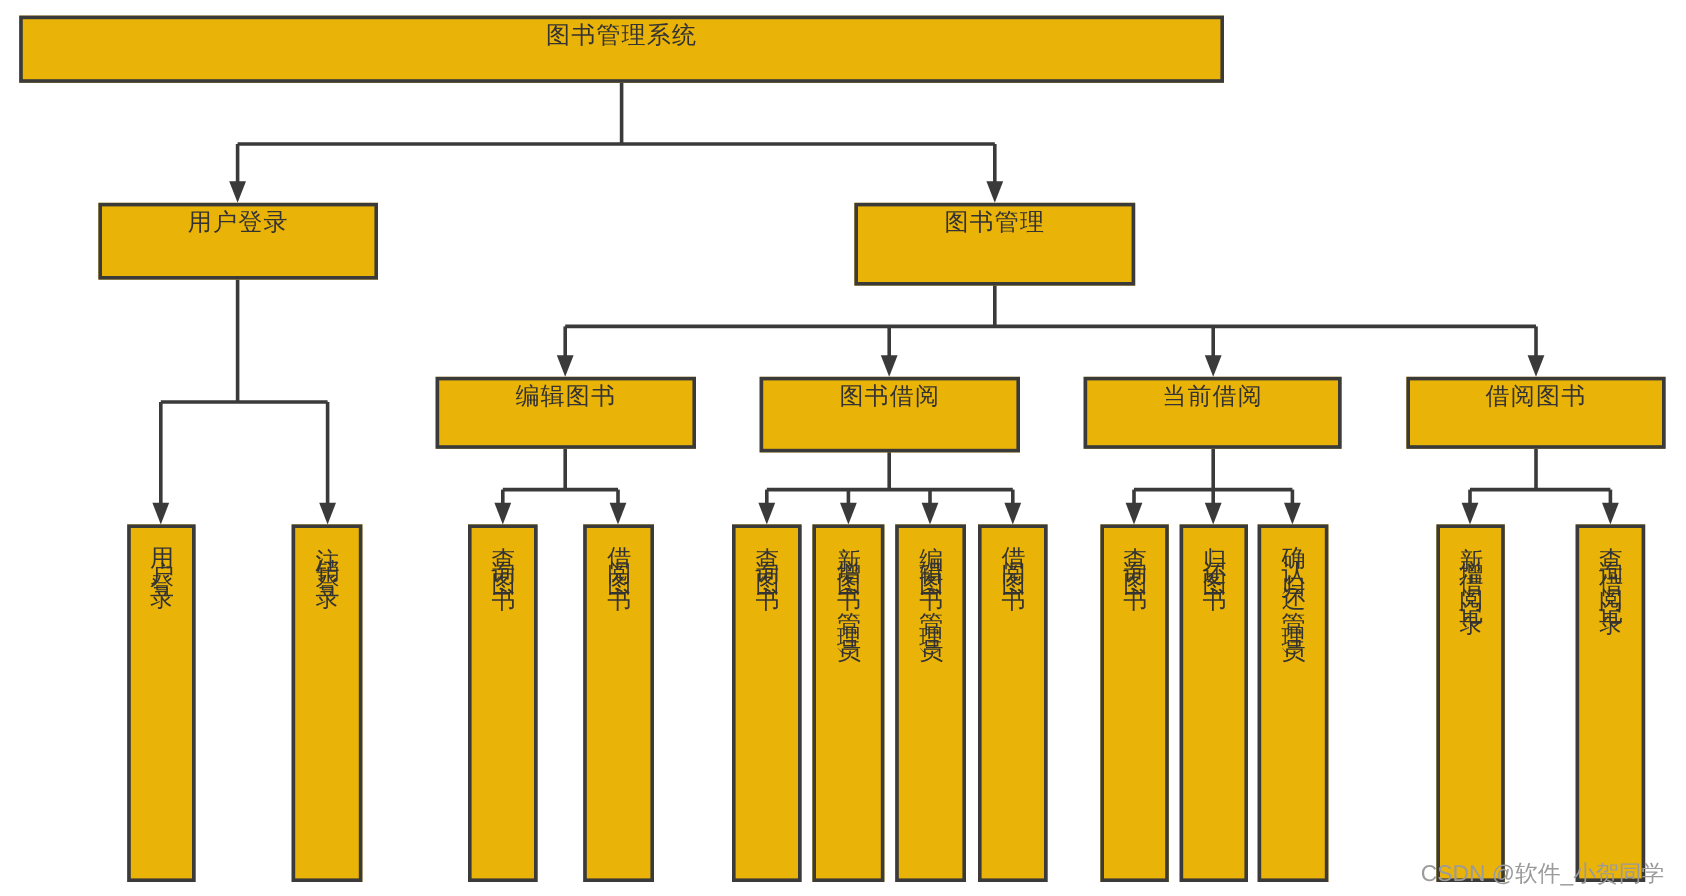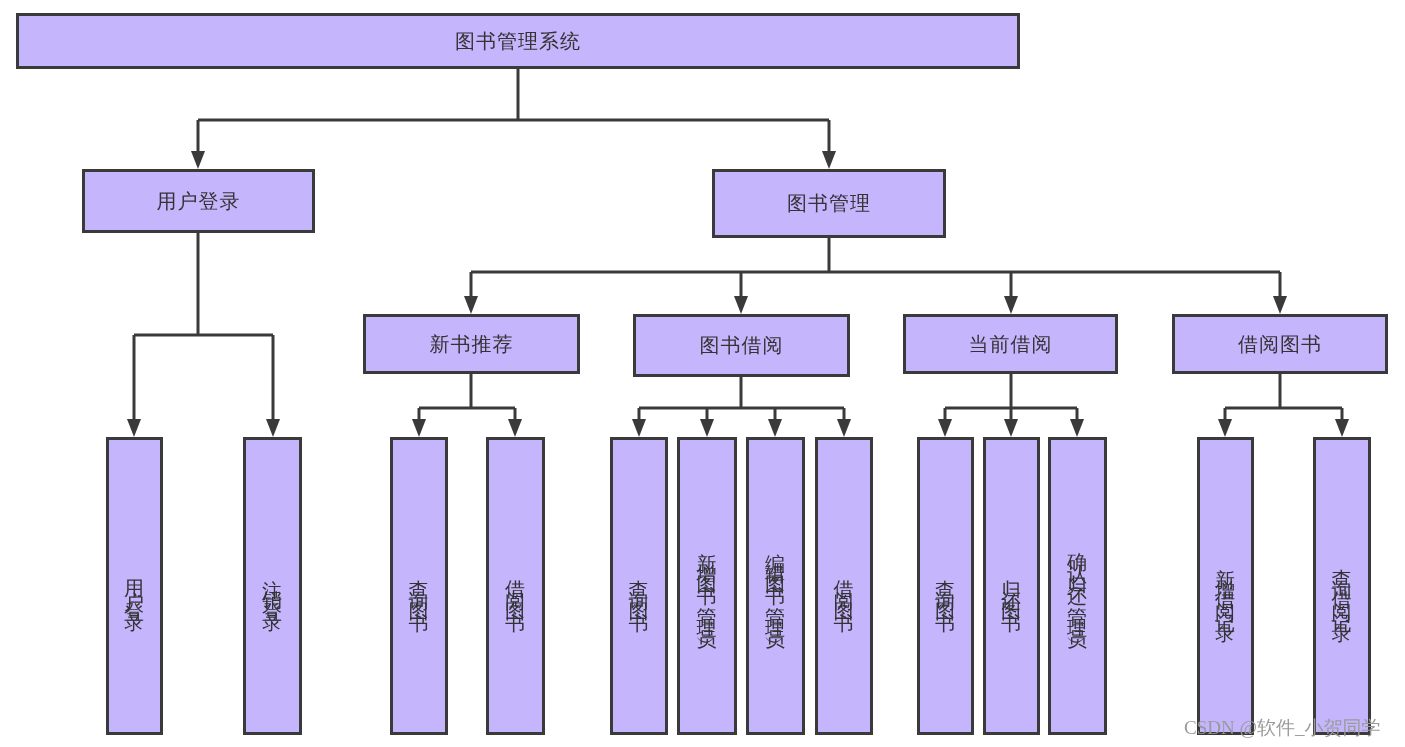--- a/index.html
+++ b/index.html
@@ -16,23 +16,23 @@
     overflow:hidden;
     font-family:"Liberation Sans","DejaVu Sans",sans-serif;
     color:var(--text);
   }
   .wires{position:absolute;left:0;top:0;z-index:1;}
   .wires path{stroke:var(--line);stroke-width:3;fill:none;}
   .wires polygon{fill:var(--line);stroke:none;}
   .node{
     position:absolute;
     box-sizing:border-box;
-    background:#c4b5fd;
+    background:#eab308;
     border:3px solid var(--line);
-    display:flex;align-items:center;justify-content:center;
+    display:flex;justify-content:center;
     z-index:2;
   }
   .hbox span{
     font-size:20px;
     letter-spacing:1px;
     color:var(--text);
     white-space:nowrap;
   }
   .vbox span{
     writing-mode:vertical-rl;
@@ -41,21 +41,20 @@
     line-height:1;
     color:var(--text);
   }
   .watermark{
     position:absolute;
     left:1184px;top:715px;
     z-index:3;
     font-size:19px;
     color:var(--watermark);
     white-space:nowrap;
-    font-family:Liberation Serif, serif;
   }
 </style>
 </head>
 <body>
 
 <div class="canvas">
 
   <svg class="wires" width="1405" height="747" viewBox="0 0 1405 747" aria-hidden="true">
 
     <path d="M518 69 V120"></path>
@@ -123,21 +122,21 @@
   </div>
 
   <div class="node hbox" style="left:82px;top:169px;width:233px;height:64px">
     <span>用户登录</span>
   </div>
   <div class="node hbox" style="left:712px;top:169px;width:234px;height:69px">
     <span>图书管理</span>
   </div>
 
   <div class="node hbox" style="left:363px;top:314px;width:217px;height:60px">
-    <span>新书推荐</span>
+    <span>编辑图书</span>
   </div>
   <div class="node hbox" style="left:633px;top:314px;width:217px;height:63px">
     <span>图书借阅</span>
   </div>
   <div class="node hbox" style="left:903px;top:314px;width:215px;height:60px">
     <span>当前借阅</span>
   </div>
   <div class="node hbox" style="left:1172px;top:314px;width:216px;height:60px">
     <span>借阅图书</span>
   </div>

